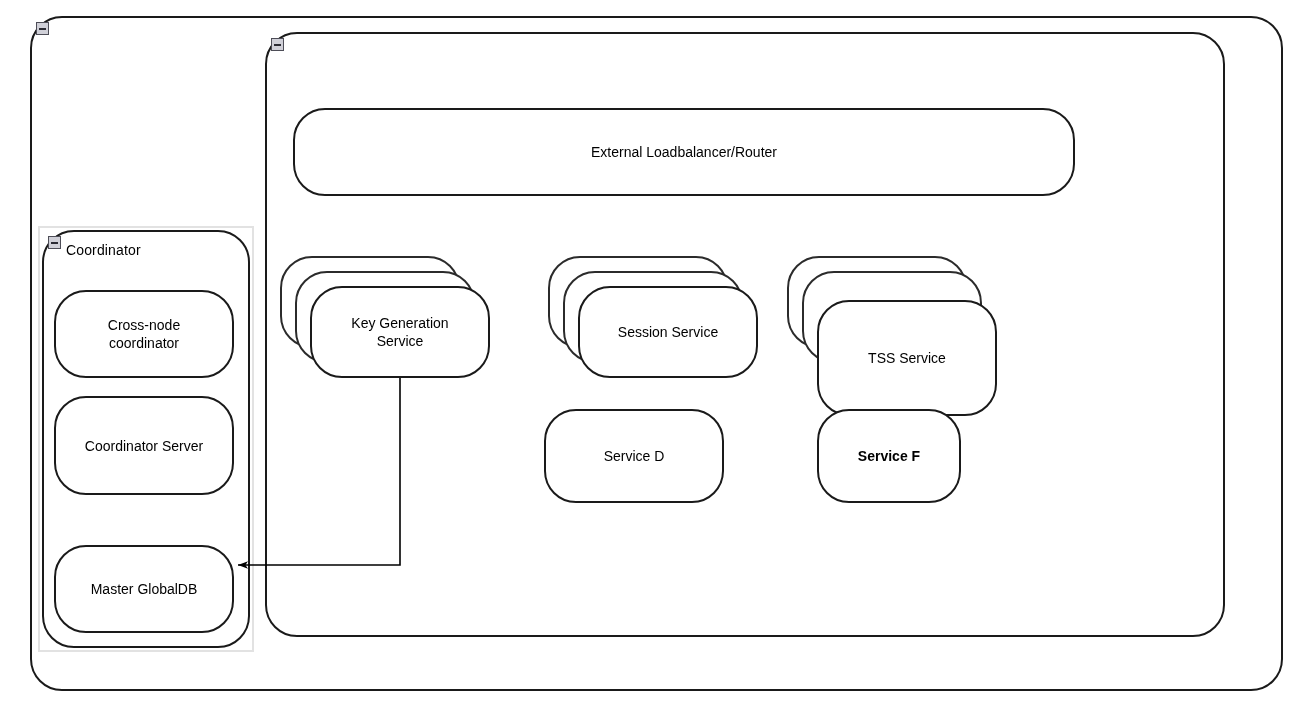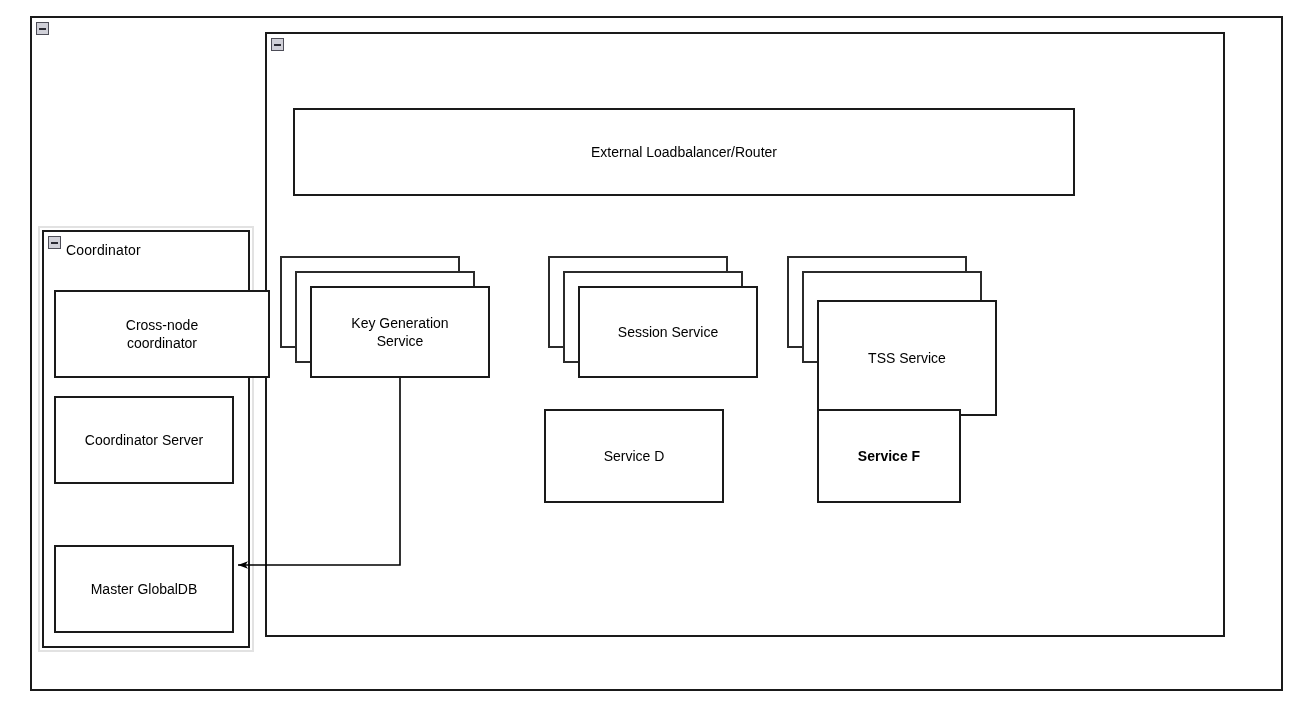--- a/index.html
+++ b/index.html
@@ -14,21 +14,21 @@
   }
   #canvas {
     position: relative;
     width: 1302px;
     height: 708px;
     background: #ffffff;
     overflow: hidden;
   }
 
   
-  .abs { position: absolute; box-sizing: border-box; }
+  .abs { position: absolute; box-sizing: border-box; border-radius: 32px; }
 
   
   .frame {
     border: 2px solid #1a1a1a;
     background: #ffffff;
   }
   .frame-label {
     position: absolute;
     font-size: 14px;
     line-height: 17px;
@@ -131,23 +131,23 @@
   <div id="services-layer">
       <div class="abs node" style="left: 544px; top: 409px; width: 180px; height: 94px;">Service D</div>
       <div class="abs node" style="left: 817px; top: 409px; width: 144px; height: 94px; font-weight: bold;">Service F</div>
     </div>
 
   <div class="halo" id="coordinator-halo" style="left: 38px; top: 226px; width: 216px; height: 426px;"></div>
   <div class="abs frame" id="coordinator-frame" style="left: 42px; top: 230px; width: 208px; height: 418px;"></div>
   <div class="collapse-icon" id="coordinator-collapse" style="left: 48px; top: 236px;"></div>
   <div class="frame-label" id="coordinator-label" style="left: 66px; top: 242px; width: 150px; text-align: left;">Coordinator</div>
   <div id="coordinator-children">
-      <div class="abs node" style="left: 54px; top: 290px; width: 216px; height: 88px;">Cross-node
+      <div class="abs node" style="left: 54px; top: 290px; width: 180px; height: 88px;">Cross-node
 coordinator</div>
-      <div class="abs node" style="left: 54px; top: 396px; width: 180px; height: 88px;">Coordinator Server</div>
+      <div class="abs node" style="left: 54px; top: 396px; width: 180px; height: 99px;">Coordinator Server</div>
       <div class="abs node" style="left: 54px; top: 545px; width: 180px; height: 88px;">Master GlobalDB</div>
     </div>
 
   <svg id="connectors" viewBox="0 0 1302 708" xmlns="http://www.w3.org/2000/svg">
     <defs>
       <marker id="arrow-filled" markerWidth="12" markerHeight="12" refX="10" refY="5" orient="auto" markerUnits="userSpaceOnUse">
         <path d="M 10 5 L 0 1.2 L 2.6 5 L 0 8.8 Z" fill="#000000"></path>
       </marker>
     </defs>
     <g id="connector-paths">

